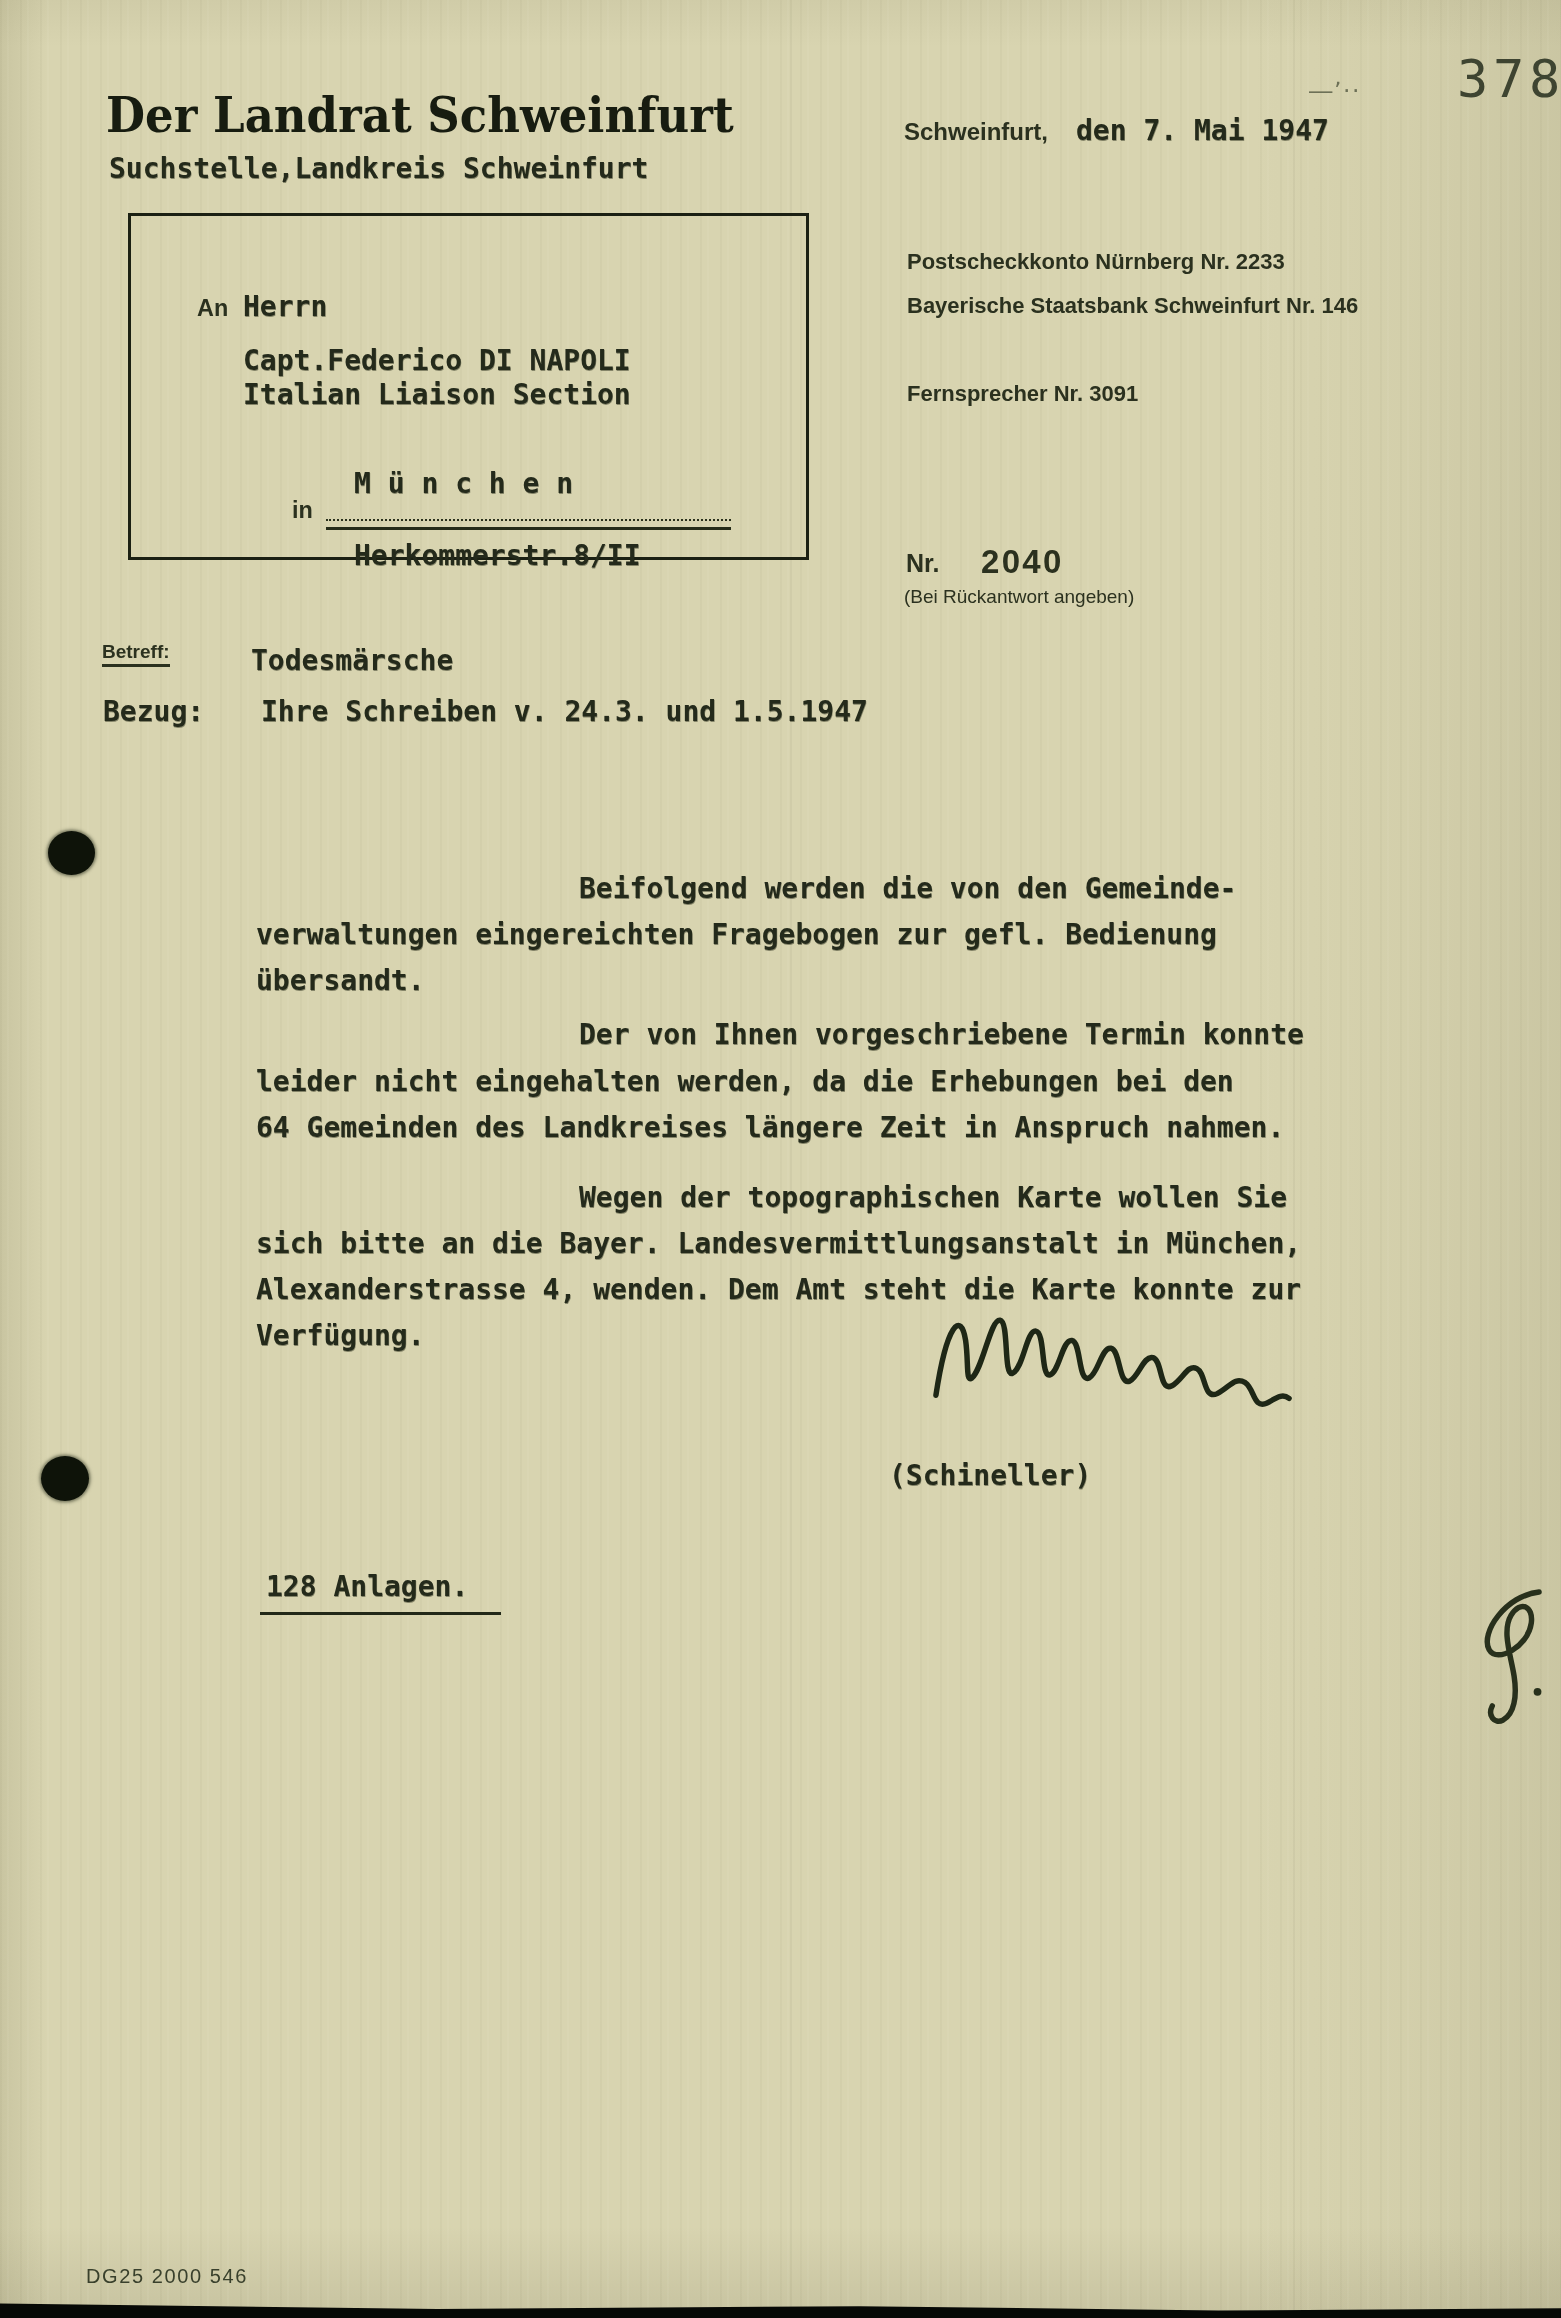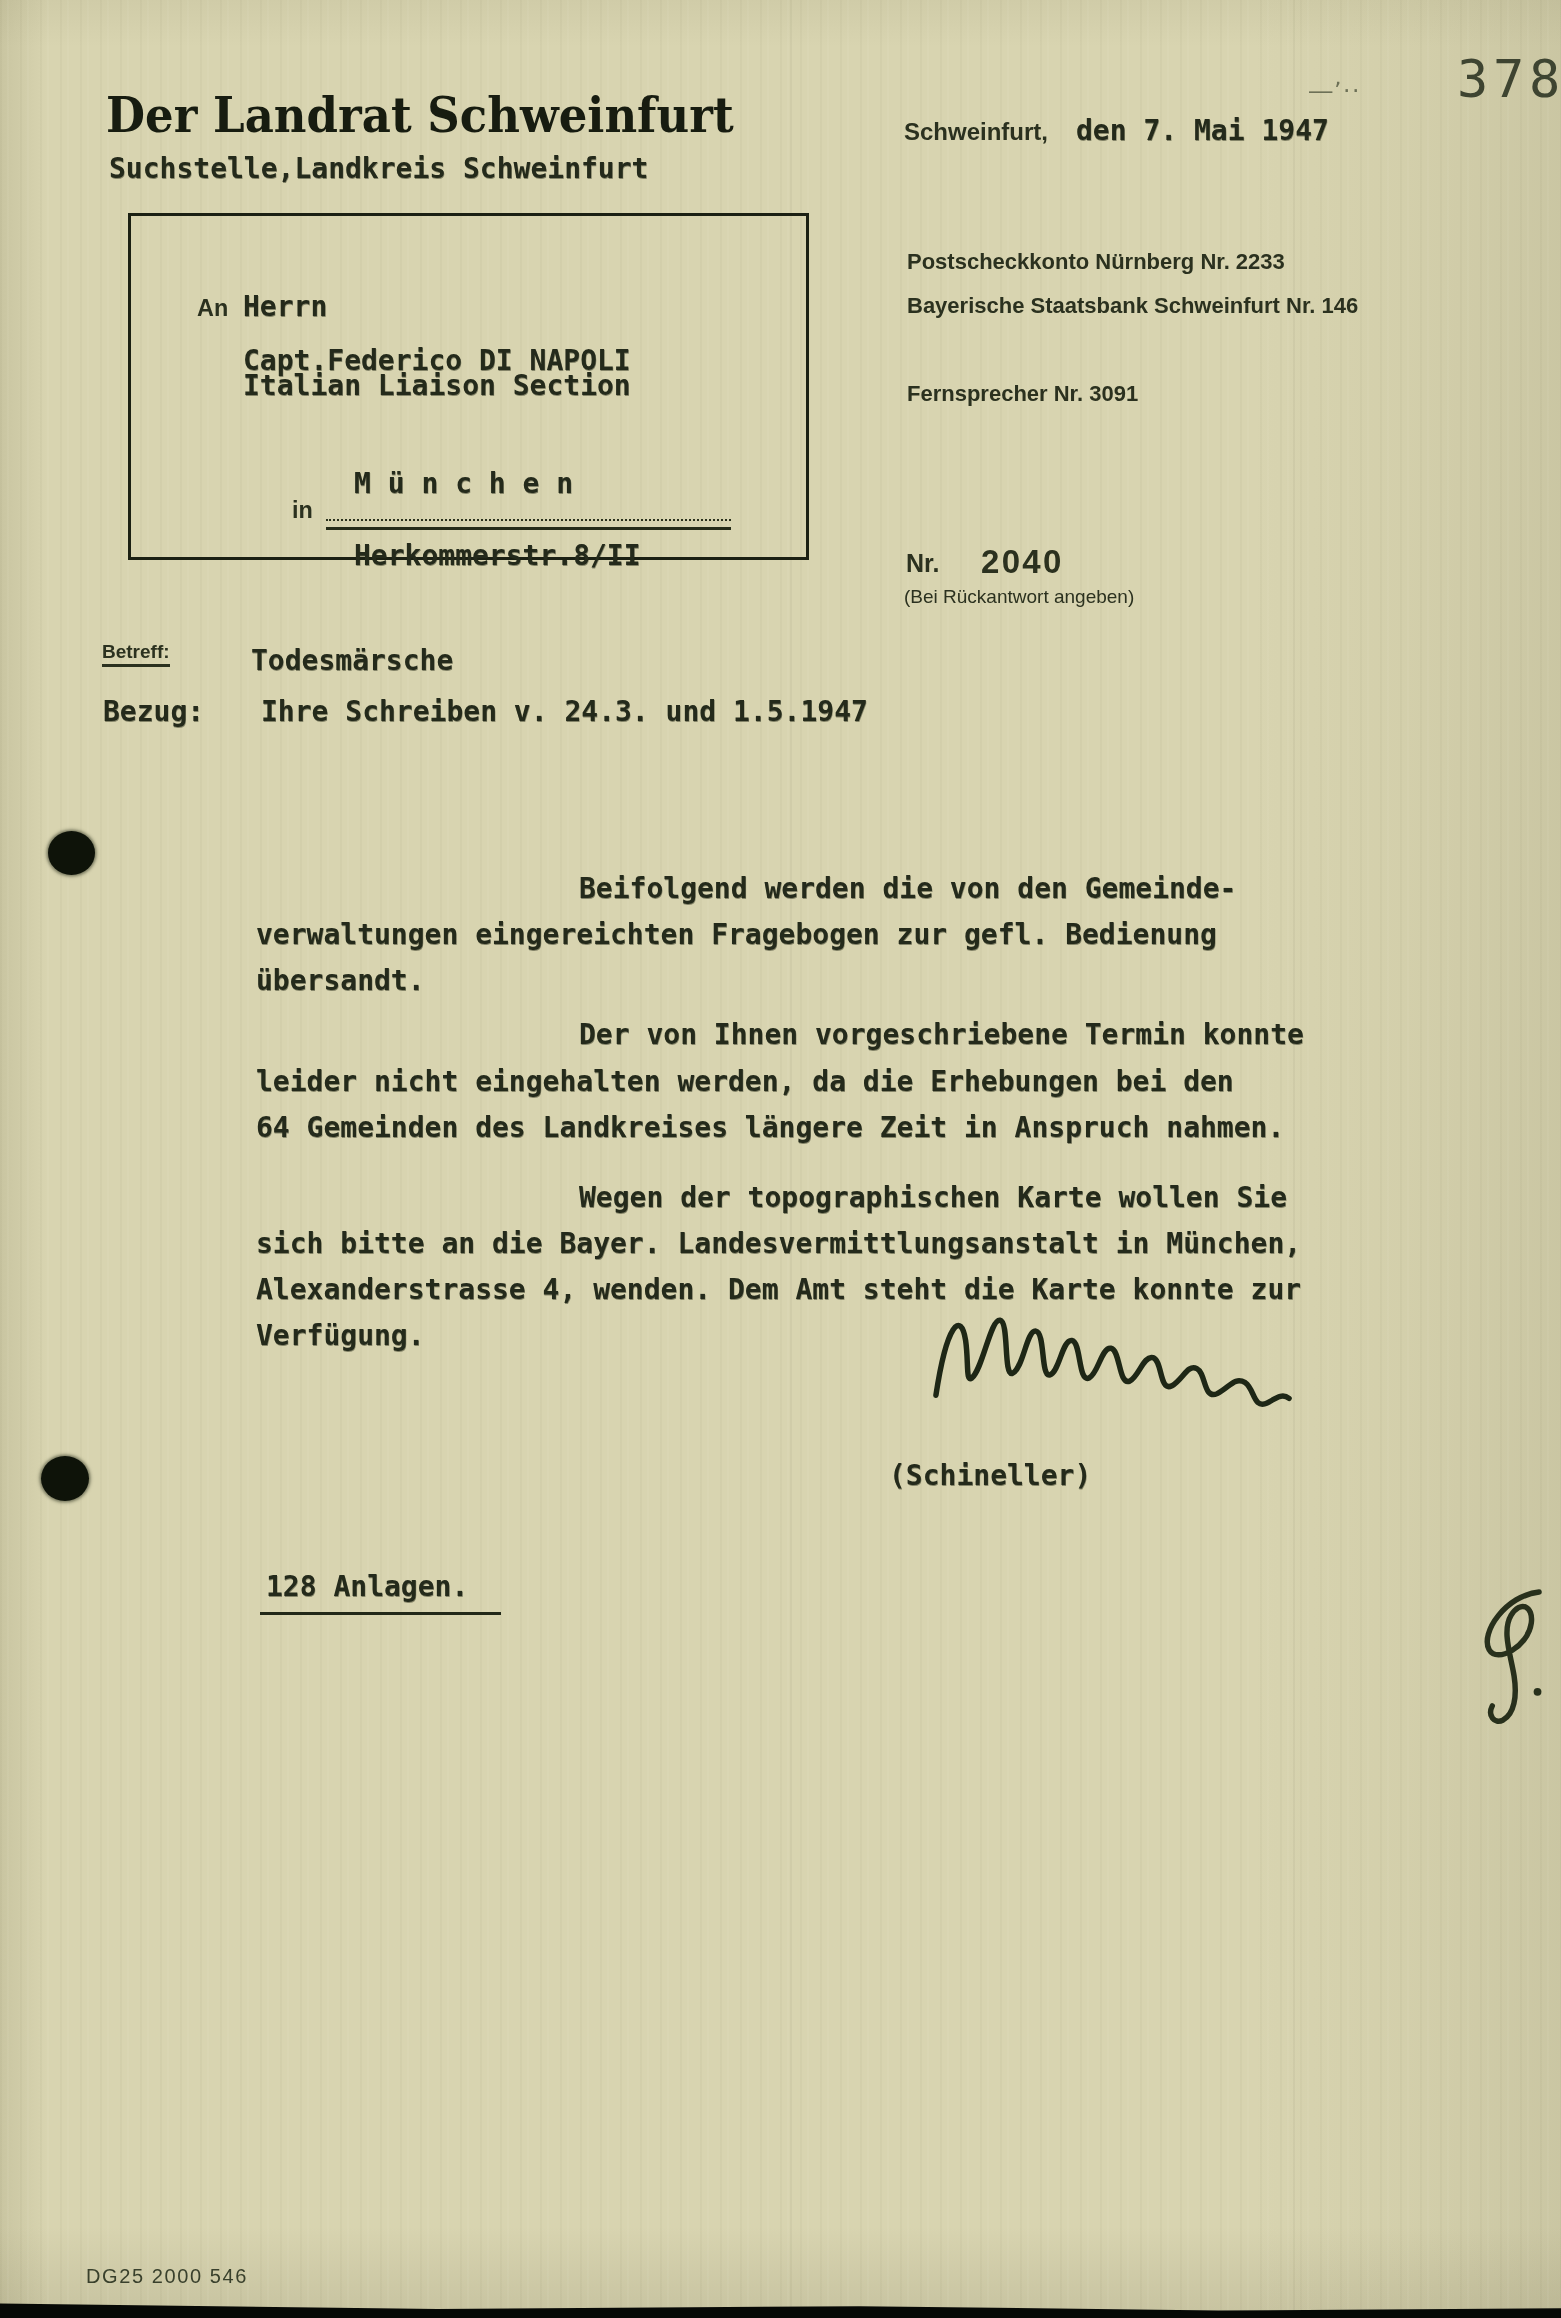--- a/index.html
+++ b/index.html
@@ -89,21 +89,21 @@
   <div class="abs typed" style="left:1076px;top:117px;">den 7. Mai 1947</div>
 
   <div class="abs print" style="left:907px;top:251px;font-size:22px;">Postscheckkonto Nürnberg Nr. 2233</div>
   <div class="abs print" style="left:907px;top:295px;font-size:22px;">Bayerische Staatsbank Schweinfurt Nr. 146</div>
   <div class="abs print" style="left:907px;top:339px;font-size:22px;margin-top:44px;">Fernsprecher Nr. 3091</div>
 
   <div class="addr-box">
     <div class="abs print" style="left:66px;top:81px;font-size:23.4px;">An</div>
     <div class="abs typed" style="left:112px;top:77px;">Herrn</div>
     <div class="abs typed" style="left:112px;top:131px;">Capt.Federico DI NAPOLI</div>
-    <div class="abs typed" style="left:112px;top:156px;">Italian Liaison Section</div>
+    <div class="abs typed" style="left:112px;top:165px;">Italian Liaison Section</div>
     <div class="abs typed" style="left:223px;top:254px;">M ü n c h e n</div>
     <div class="abs print" style="left:161px;top:283px;font-size:23.4px;">in</div>
     <div class="abs dotline" style="left:195px;top:303px;width:405px;"></div>
     <div class="abs solidline" style="left:195px;top:311px;width:405px;"></div>
     <div class="abs typed" style="left:223px;top:326px;">Herkommerstr.8/II</div>
   </div>
 
   <div class="abs print" style="left:906px;top:551px;font-size:25px;">Nr.</div>
   <div class="abs print" style="left:981px;top:545px;font-size:33px;letter-spacing:2.3px;">2040</div>
   <div class="abs print" style="left:904px;top:587px;font-size:19px;font-weight:400;">(Bei Rückantwort angeben)</div>

